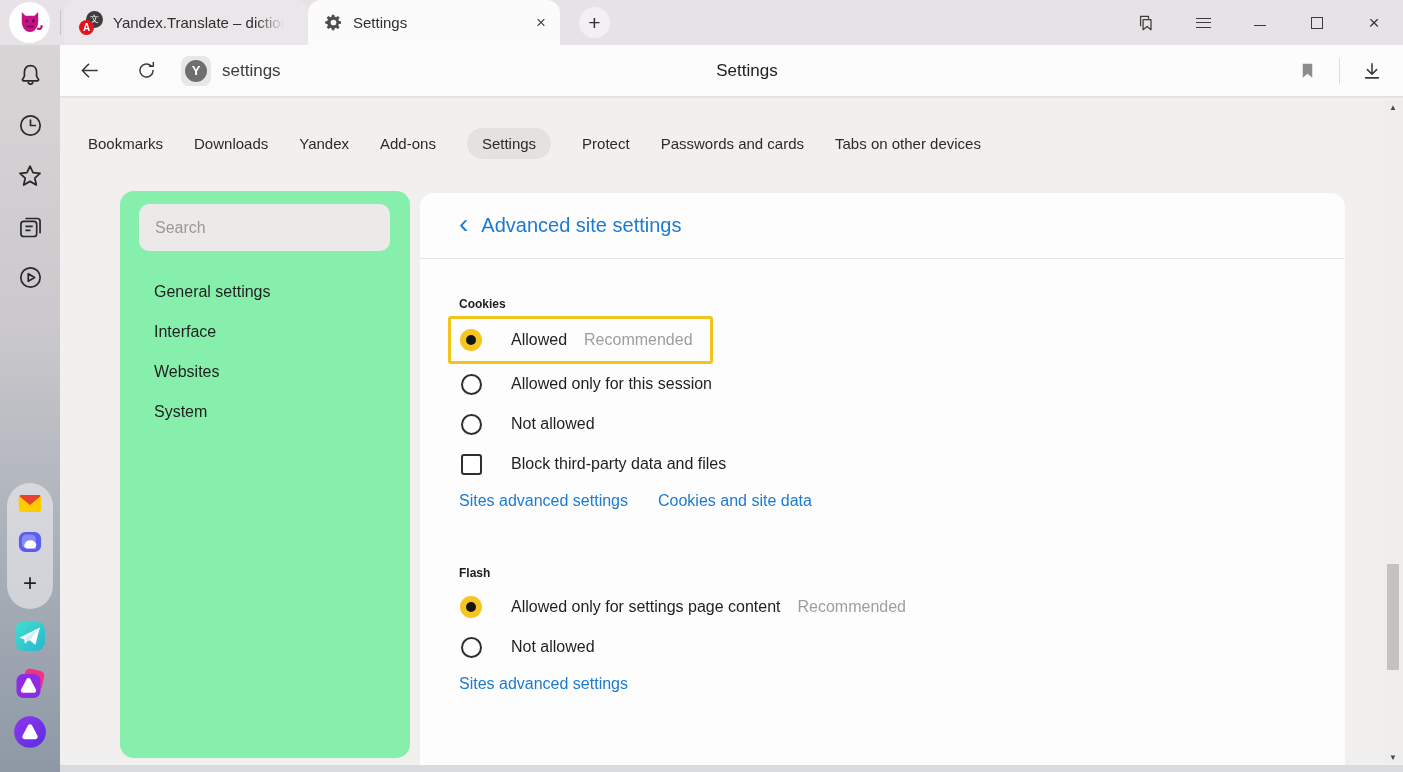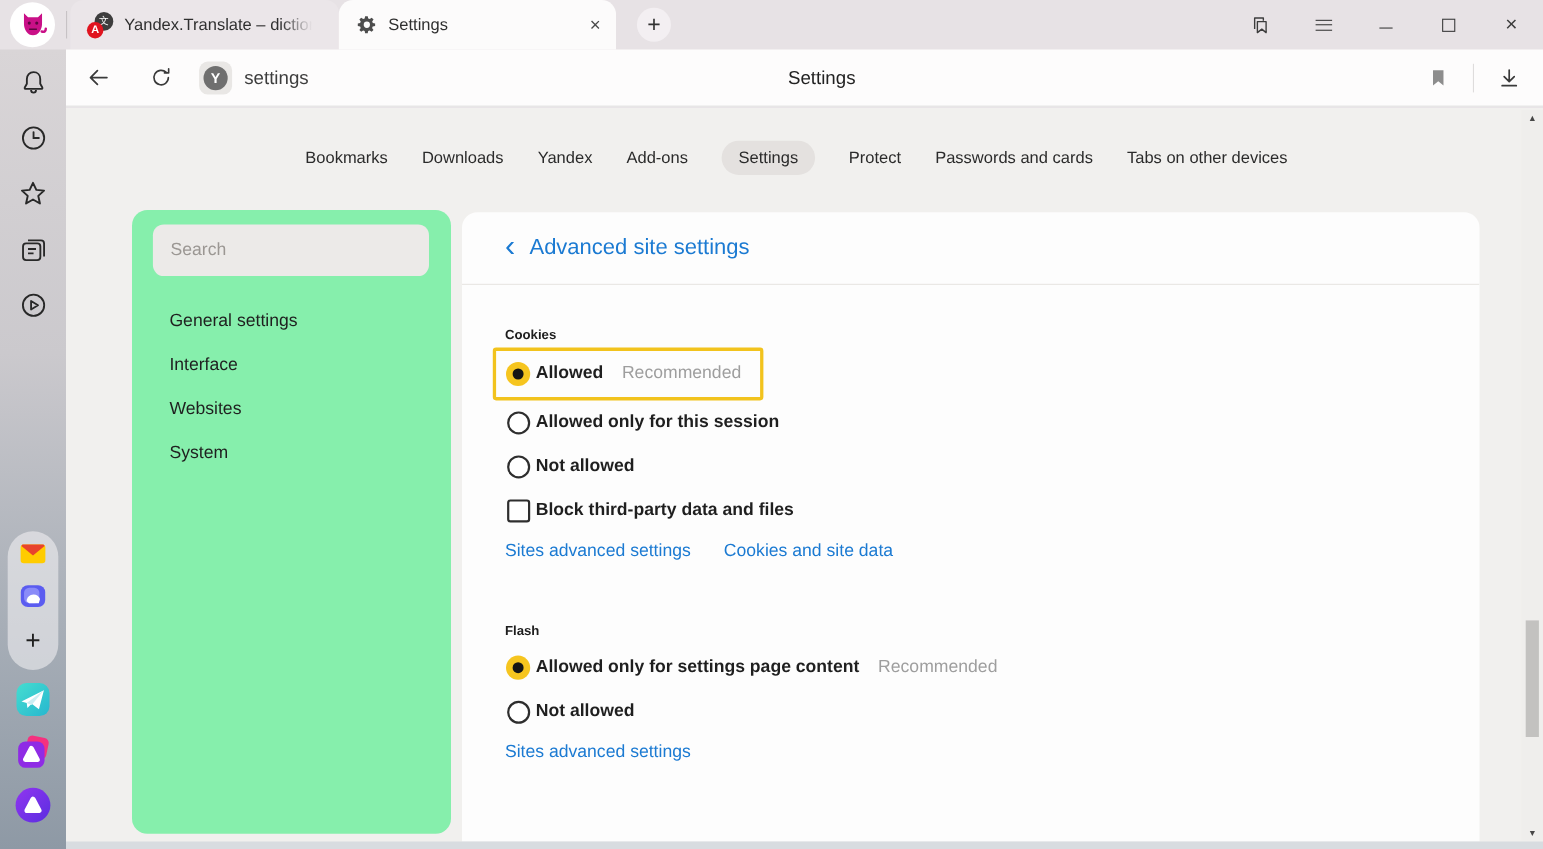--- a/index.html
+++ b/index.html
@@ -58,21 +58,21 @@
             display:flex; align-items:center; justify-content:center; flex:none; }
   .ybadge-inner { width:22px; height:22px; border-radius:50%; background:#6f6f6f; color:#fff;
                   font-size:13px; font-weight:bold; display:flex; align-items:center; justify-content:center; }
   .tb-url { margin-left:11px; font-size:17px; color:#3d3d3d; }
   .tb-title { position:absolute; left:687px; transform:translateX(-50%); font-size:17px; color:#222; }
   .tb-right { margin-left:auto; display:flex; align-items:center; padding-right:19px; }
   .tb-sep { width:1px; height:26px; background:#dedcdc; margin:0 20px; }
 
   
   .content { position:absolute; top:98px; left:60px; right:0; bottom:0; background:#f1f0ee; }
-  .nav { position:absolute; top:30px; left:0; width:1300px; display:flex; justify-content:center;
+  .nav { position:absolute; top:30px; left:0; width:1300px; display:flex; justify-content:flex-start;
          align-items:center; gap:31px;padding-left:28px; }
   .nav-item { font-size:15px; color:#2b2b2b; padding:7px 0; white-space:nowrap; }
   .nav-item.pill { background:#e4e1df; border-radius:17px; padding:7px 15px; }
 
   .left-card { position:absolute; left:60px; top:93px; width:290px; height:567px; background:#86efac; border-radius:14px; }
   .search-box { margin:13px 20px 0 19px; height:47px; background:#eceae8; border-radius:10px; display:flex; align-items:center; }
   .search-box input { border:none; outline:none; background:transparent; width:100%; padding:0 16px;
                       font-family:"Liberation Sans",sans-serif; font-size:16px; color:#333; }
   .search-box input::placeholder { color:#9b9793; }
   .menu { margin-top:21px; }
@@ -86,21 +86,21 @@
   .mc-body { padding:38px 0 0 39px; }
   .section-title { font-size:12px; font-weight:bold; color:#1d1d1d; }
   .hl-box { display:inline-flex; align-items:center; border:3px solid #f2c31d; border-radius:3px;
             padding:0 17px 0 8px; height:48px; margin:5px 0 0 -11px; }
   .opt-row { display:flex; align-items:center; height:40px; }
   .ctl { width:24px; display:flex; align-items:center; justify-content:center; flex:none; }
   .radio-on { width:22px; height:22px; border-radius:50%; background:#f6c51f; position:relative; }
   .radio-on::after { content:""; position:absolute; inset:6px; border-radius:50%; background:#151515; }
   .radio-off { width:21px; height:21px; border-radius:50%; background:#fff; border:2.5px solid #2e2e2e; }
   .checkbox { width:21px; height:21px; border-radius:3px; background:#fff; border:2.5px solid #2e2e2e; }
-  .opt-label { margin-left:4px; font-size:16px; color:#1f1f1f;font-weight:bold; }
+  .opt-label { margin-left:28px; font-size:16px; color:#1f1f1f; }
   .opt-note { margin-left:17px; font-size:16px; color:#9e9e9e; }
   .links-row { margin-top:8px; display:flex; gap:30px; }
   .link { font-size:16px; color:#1b7ad2; cursor:pointer; }
   .flash-gap { margin-top:56px; }
   .mb6 { margin-bottom:7px; }
 
   
   .scrollbar { position:absolute; top:2px; right:0; width:20px; bottom:8px; background:#efeeec; }
   .sb-arrow { position:absolute; left:0; width:20px; text-align:center; font-size:8px; color:#474747; }
   .sb-up { top:3px; } .sb-down { bottom:2px; }

